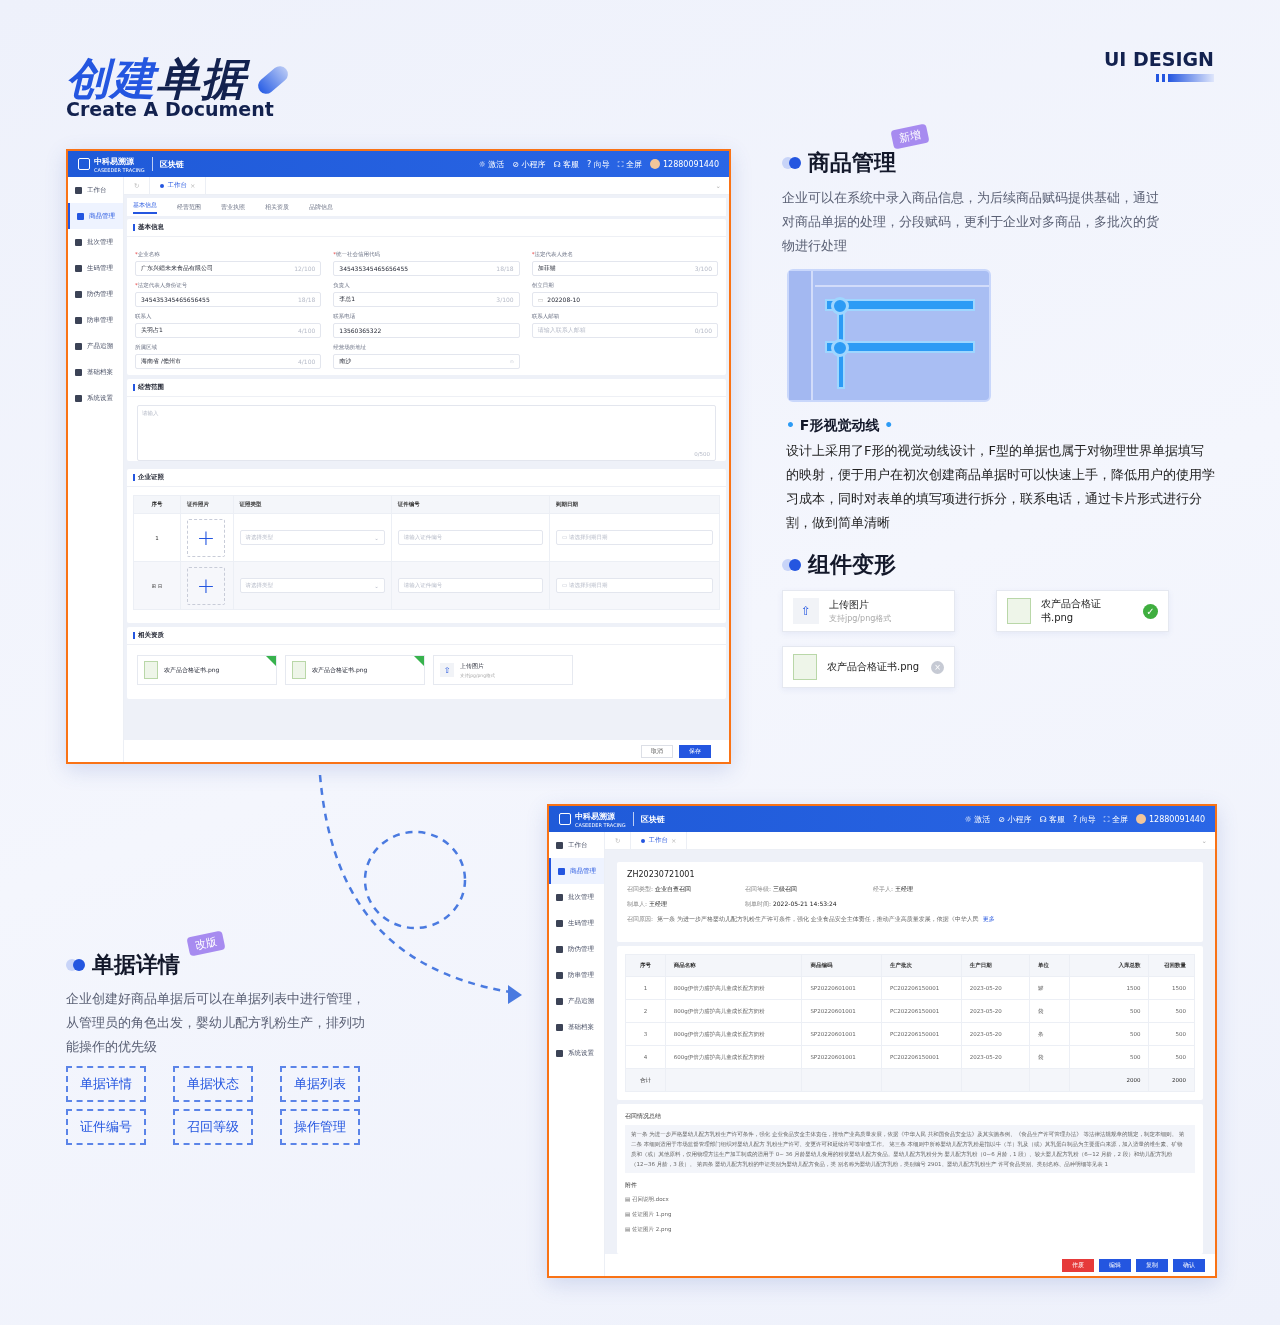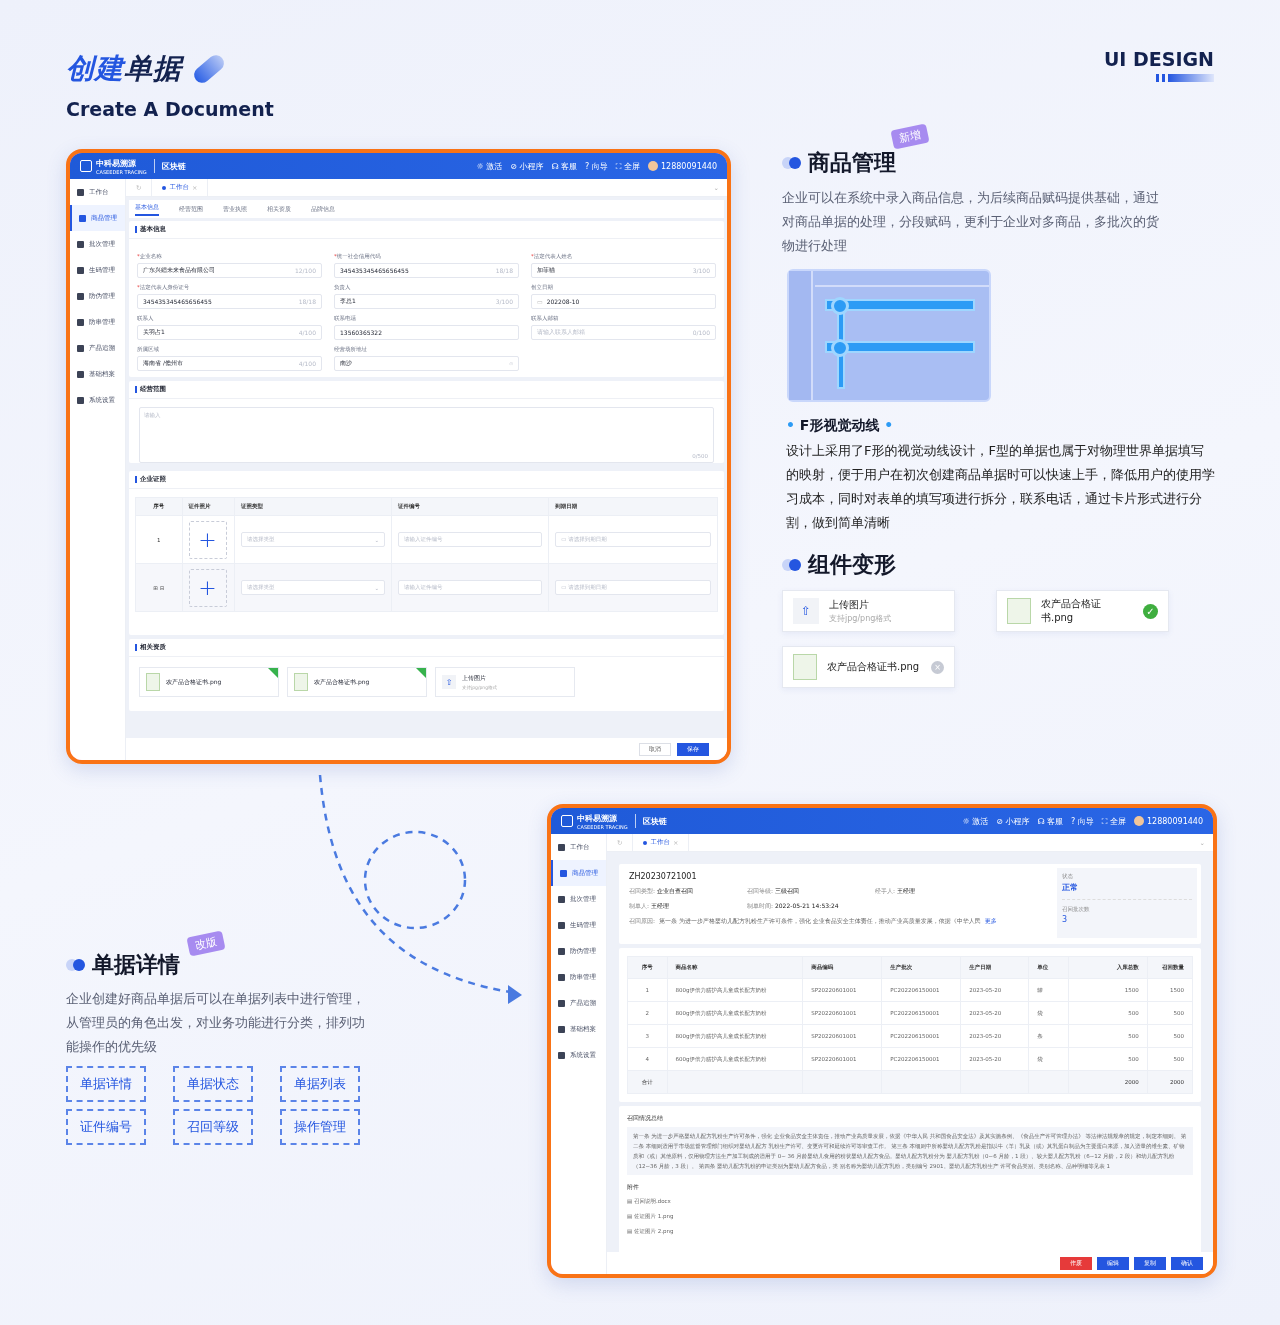--- a/index.html
+++ b/index.html
@@ -1,27 +1,27 @@
 <!DOCTYPE html>
 <html><head>
 <meta charset="utf-8">
 <style>
 *{box-sizing:border-box;margin:0;padding:0}
 body{width:1280px;height:1325px;background:linear-gradient(160deg,#eef1fb 0%,#f4f6fd 50%,#eef1fb 100%);font-family:"DejaVu Sans","Liberation Sans",sans-serif;color:#1f2330;position:relative;overflow:hidden}
 .abs{position:absolute}
 
-.hero-cn{left:66px;top:50px;font-size:28px;font-weight:900;font-style:italic;letter-spacing:1px;display:flex;align-items:center}
+.hero-cn{left:66px;top:50px;font-size:44px;font-weight:900;font-style:italic;letter-spacing:1px;display:flex;align-items:center}
 .hero-cn .b1{color:#2456e0}.hero-cn .b2{color:#13224f}
 .pill{width:34px;height:16px;border-radius:8px;background:linear-gradient(90deg,#2a5fe5,#b7c8f5);transform:rotate(-40deg);margin-left:10px}
 .hero-en{left:66px;top:98px;font-size:19px;font-weight:700;color:#13224f}
 .uidesign{right:66px;top:48px;font-size:19px;font-weight:800;color:#13224f;text-align:right}
 .uibar{right:66px;top:74px;display:flex;gap:3px;align-items:center}
 .uibar span{display:block;height:8px;background:#2456e0}
 
-.win{border-radius:16px;background:#f9a8d4;box-shadow:0 6px 20px rgba(60,90,180,.18);overflow:hidden;border:4px solid #f97316}
+.win{border-radius:0;background:#f9a8d4;box-shadow:0 6px 20px rgba(60,90,180,.18);overflow:hidden;border:2px solid #f97316}
 .topbar{height:26px;background:linear-gradient(90deg,#1f5ad8,#2a66e6);display:flex;align-items:center;padding:0 10px;color:#fff;font-size:8px}
 .logo{display:flex;align-items:center;gap:4px;font-weight:700}
 .logo .sq{width:12px;height:12px;border:1.5px solid #fff;border-radius:2px}
 .logo .sub{font-size:5px;font-weight:400;display:block}
 .logo .sep{width:1px;height:14px;background:#fff;opacity:.7;margin:0 3px}
 .topnav{margin-left:auto;display:flex;gap:8px;align-items:center}
 .topnav span{white-space:nowrap}
 .avatar{width:10px;height:10px;border-radius:50%;background:#f2c69a;display:inline-block;vertical-align:middle;margin-right:3px}
 .sidebar{position:absolute;left:0;top:26px;width:56px;bottom:0;background:#fff;border-right:1px solid #eceff5}
 .side-item{height:26px;display:flex;align-items:center;padding-left:7px;font-size:6.5px;color:#4a5166;gap:5px}
@@ -250,21 +250,21 @@
               <span>南沙</span>
               <span class="cnt">⌾</span>
             </div>
           </div>
       </div>
     </div>
     <div class="card">
       <div class="card-h">经营范围</div>
       <div class="ta"><span>请输入</span><span class="c">0/500</span></div>
     </div>
-    <div class="card" style="padding-bottom:11px">
+    <div class="card" style="padding-bottom:1px">
       <div class="card-h">企业证照</div>
       <table class="cert">
         <tbody>
             <tr>
               <th style="width:8%;text-align:center;padding:0">序号</th>
               <th style="width:9%">证件照片</th>
               <th style="width:27%">证照类型</th>
               <th style="width:27%">证件编号</th>
               <th>到期日期</th>
             </tr>
@@ -391,21 +391,21 @@
 </svg>
 
 <div class="abs badge" style="left:188px;top:934px">改版</div>
 <div class="abs sec-title" style="left:66px;top:950px">
     <span class="dots2">
       <i></i>
       <i></i>
     </span>
     <span>单据详情</span>
   </div>
-<div class="abs para" style="left:66px;top:987px;width:300px">企业创建好商品单据后可以在单据列表中进行管理，从管理员的角色出发，对业务功能进行分类，排列功能操作的优先级</div>
+<div class="abs para" style="left:66px;top:987px;width:300px">企业创建好商品单据后可以在单据列表中进行管理，从管理员的角色出发，婴幼儿配方乳粉生产，排列功能操作的优先级</div>
 <div class="abs" style="left:66px;top:1066px;display:grid;grid-template-columns:80px 80px 80px;gap:7px 27px">
   <div class="tag">单据详情</div>
   <div class="tag">单据状态</div>
   <div class="tag">单据列表</div>
   <div class="tag">证件编号</div>
   <div class="tag">召回等级</div>
   <div class="tag">操作管理</div>
 </div>
 
 <div class="abs win" style="left:547px;top:804px;width:670px;height:474px">
@@ -482,26 +482,20 @@
         </div>
       <div class="dinfo">
           <span style="width:90px"><span>制单人:</span> <b>王经理</b></span>
           <span><span>制单时间:</span> <b>2022-05-21 14:53:24</b></span>
         </div>
       <div class="dinfo" style="gap:4px">
           <span>召回原因:</span>
           <span style="color:#666">第一条 为进一步严格婴幼儿配方乳粉生产许可条件，强化 企业食品安全主体责任，推动产业高质量发展，依据《中华人民</span>
           <span style="color:#2456e0">更多</span>
         </div>
-      <div style="position:absolute;right:4px;top:4px;width:140px;height:70px;background:#f3f5fa;padding:5px;font-size:5.5px;color:#888">
-        <div>状态</div>
-        <div style="color:#2456e0;font-size:8px;font-weight:700;margin:2px 0 6px">正常</div>
-        <div style="border-top:1px dashed #ddd;padding-top:6px">召回批次数</div>
-        <div style="color:#2456e0;font-size:8px;margin-top:2px">3</div>
-      </div>
     </div>
     <div class="card" style="padding:8px 8px">
       <table class="ptab">
         <tbody>
             <tr>
               <th class="c" style="width:7%">序号</th>
               <th style="width:24%">商品名称</th>
               <th style="width:14%">商品编码</th>
               <th style="width:14%">生产批次</th>
               <th style="width:12%">生产日期</th>

